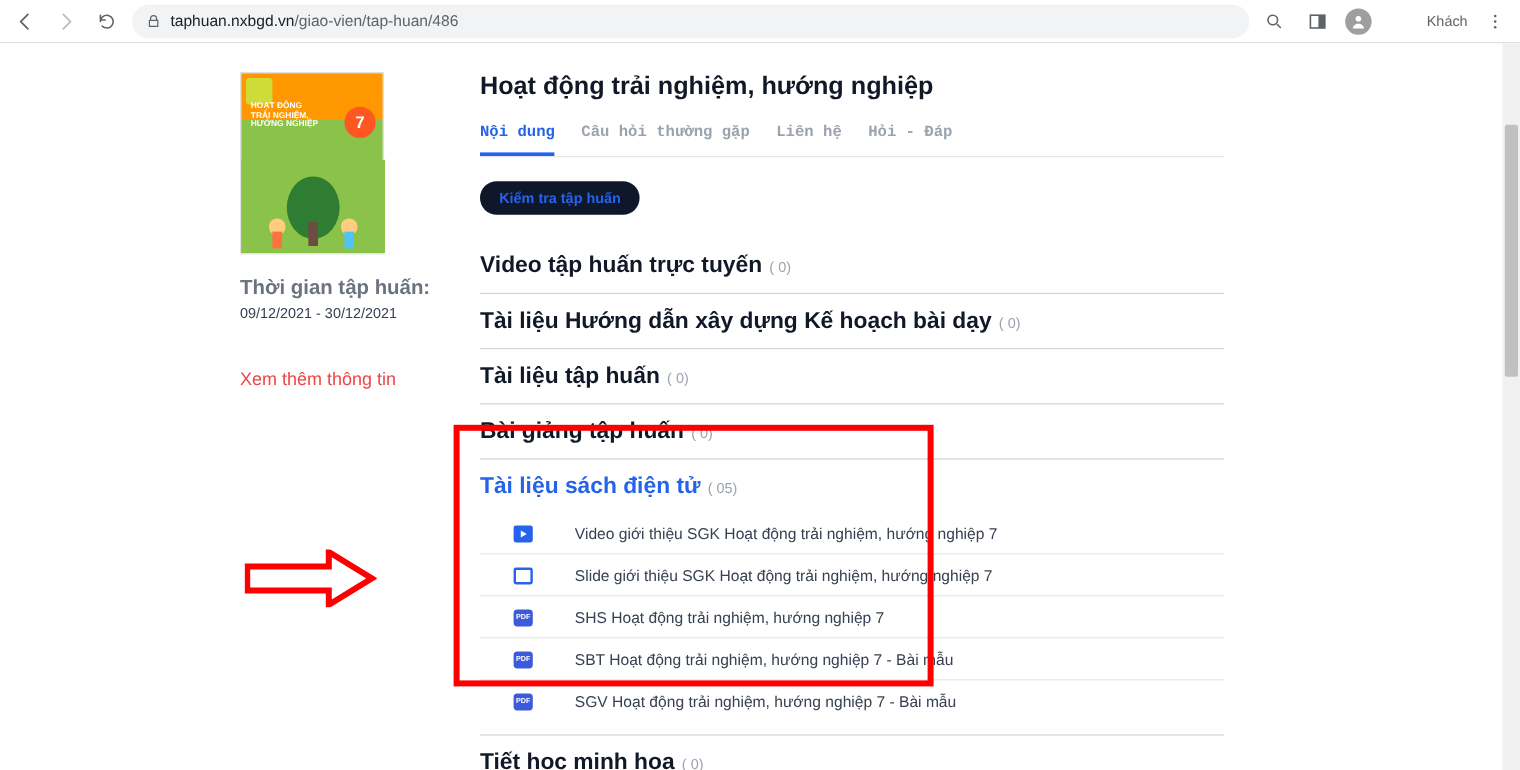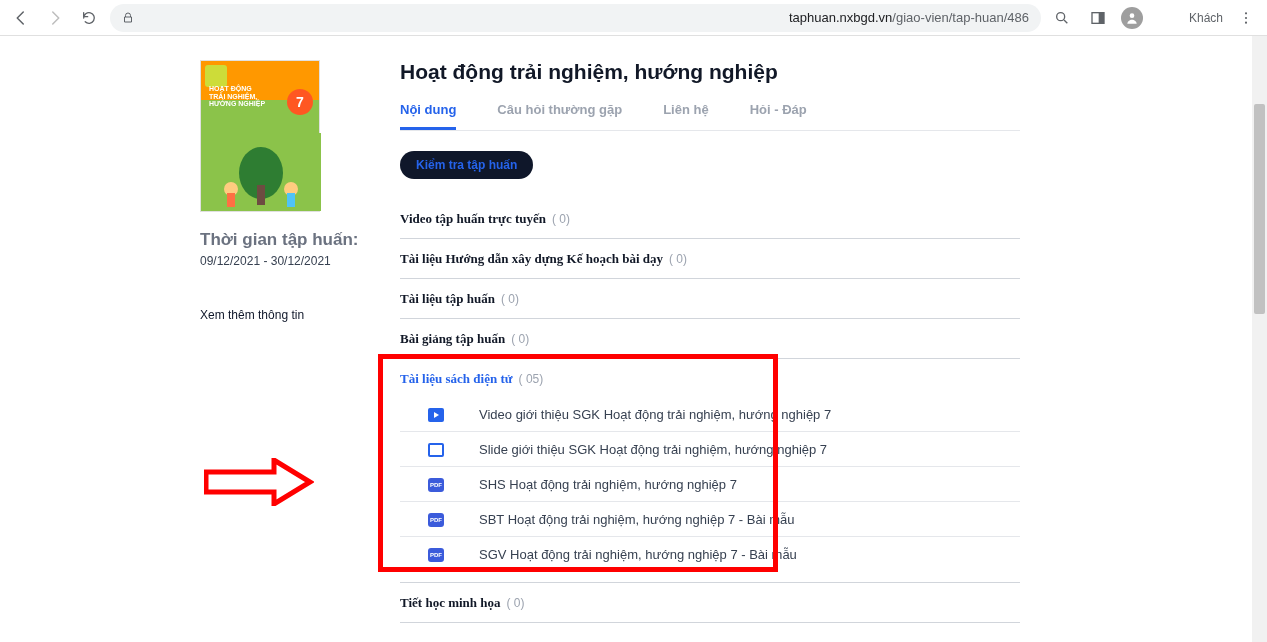--- a/index.html
+++ b/index.html
@@ -2,21 +2,21 @@
 <html><head>
 <meta charset="utf-8">
 <style>
   * { box-sizing: border-box; margin: 0; padding: 0; }
   body { font-family: Arial, Helvetica, sans-serif; background: #fff; width: 1267px; height: 642px; overflow: hidden; position: relative; }
 
   
   .chrome { display: flex; align-items: center; height: 36px; padding: 0 8px; gap: 8px; border-bottom: 1px solid #e0e0e0; }
   .chrome .nav-btn { width: 26px; height: 26px; display: flex; align-items: center; justify-content: center; color: #5f6368; cursor: pointer; border-radius: 50%; }
   .chrome .nav-btn.disabled { color: #bdbdbd; }
-  .address { flex: 1; display: flex; align-items: center; height: 28px; background: #f1f3f4; border-radius: 14px; padding: 0 12px; gap: 8px; color: #202124; font-size: 13px; justify-content: space-between; }
+  .address { flex: 1; display: flex; align-items: center; height: 28px; background: #f1f3f4; border-radius: 14px; padding: 0 12px; gap: 8px; color: #202124; font-size: 13px; }
   .address .lock { color: #5f6368; }
   .address .domain { color: #202124; }
   .address .path { color: #5f6368; }
   .chrome .right { display: flex; align-items: center; gap: 10px; color: #5f6368; }
   .chrome .avatar { width: 22px; height: 22px; border-radius: 50%; background: #9e9e9e; display: flex; align-items: center; justify-content: center; }
   .chrome .guest { font-size: 12px; color: #5f6368; margin-left: 42px; }
   .chrome svg { display: block; }
 
   
   .page-wrap { position: relative; height: calc(100% - 36px); overflow: hidden; }
@@ -27,35 +27,35 @@
 
   
   .left-col { width: 160px; }
   .book-cover { width: 120px; height: 152px; background: linear-gradient(#ff9800 0 26%, #8bc34a 26% 100%); border: 1px solid #e0e0e0; position: relative; margin-bottom: 18px; }
   .book-cover .corner { position: absolute; top: 4px; left: 4px; width: 22px; height: 22px; background: #cddc39; border-radius: 3px; }
   .book-cover .badge7 { position: absolute; top: 28px; right: 6px; width: 26px; height: 26px; border-radius: 50%; background: #ff5722; color: #fff; font-weight: bold; font-size: 14px; display: flex; align-items: center; justify-content: center; }
   .book-cover .title-txt { position: absolute; top: 24px; left: 8px; font-size: 7px; font-weight: bold; color: #fff; line-height: 1.1; width: 70px; }
   .book-cover .scene { position: absolute; bottom: 0; left: 0; right: 0; height: 78px; }
   .left-col .meta-label { font-size: 17px; color: #6b7280; font-weight: 600; margin-bottom: 4px; }
   .left-col .meta-value { font-size: 12px; color: #374151; margin-bottom: 40px; }
-  .left-col .more-link { font-size: 12px; color: #0f172a; cursor: pointer; }
+  .left-col .more-link { font-size: 15px; color: #ef4444; cursor: pointer; }
 
   
   .right-col { width: 620px; }
   .page-title { font-size: 21px; font-weight: 700; color: #111827; margin-bottom: 18px; }
-  .tabs { display: flex; gap: 41px; border-bottom: 1px solid transparent; margin-bottom: 0; }
+  .tabs { display: flex; gap: 22px; border-bottom: 1px solid transparent; margin-bottom: 0; font-family: Liberation Mono, monospace; }
   .tab { font-size: 13px; color: #9ca3af; font-weight: 600; padding-bottom: 10px; cursor: pointer; }
   .tab.active { color: #2563eb; border-bottom: 3px solid #2563eb; }
   .tabs-line { height: 1px; background: #e5e7eb; margin-top: -1px; margin-bottom: 20px; }
 
   .pill-btn { display: inline-block; background: #0f172a; color: #2563eb; font-size: 12px; font-weight: 600; padding: 7px 16px; border-radius: 16px; cursor: pointer; margin-bottom: 20px; }
 
   .section { border-bottom: 1px solid #d1d5db; padding: 12px 0 11px; }
   .section-head { display: flex; align-items: baseline; gap: 6px; cursor: pointer; }
-  .section-head .st { font-size: 13px; font-weight: 700; color: #111827; font-family: Liberation Serif, serif; }
+  .section-head .st { font-size: 19px; font-weight: 700; color: #111827; }
   .section-head .cnt { font-size: 12px; color: #9ca3af; }
 
   .section.expanded .section-head .st { color: #2563eb; }
 
   .items { margin-top: 10px; }
   .item-row { display: flex; align-items: flex-end; gap: 35px; padding: 10px 0 9px 28px; border-top: 1px solid #e5e7eb; font-size: 13px; color: #374151; cursor: pointer; }
   .item-row:first-child { border-top: none; margin-top: 4px; }
   .ico { width: 16px; height: 14px; display: flex; align-items: center; justify-content: center; border-radius: 2px; }
   .ico.video { background: #2563eb; }
   .ico.video::after { content: ""; border-left: 5px solid #fff; border-top: 3px solid transparent; border-bottom: 3px solid transparent; margin-left: 1px; }

